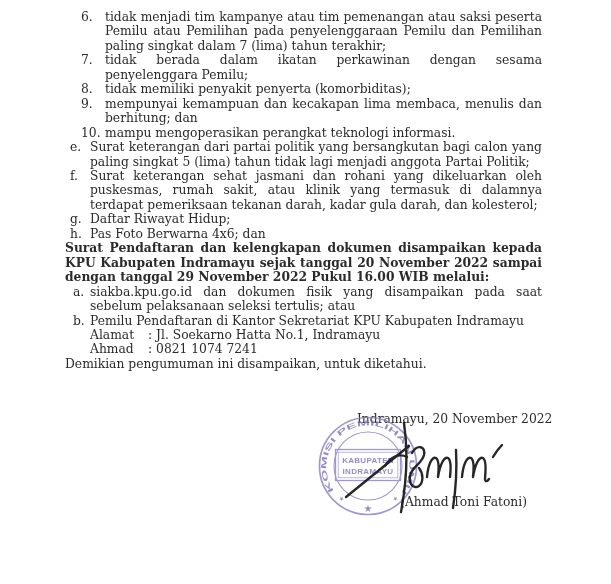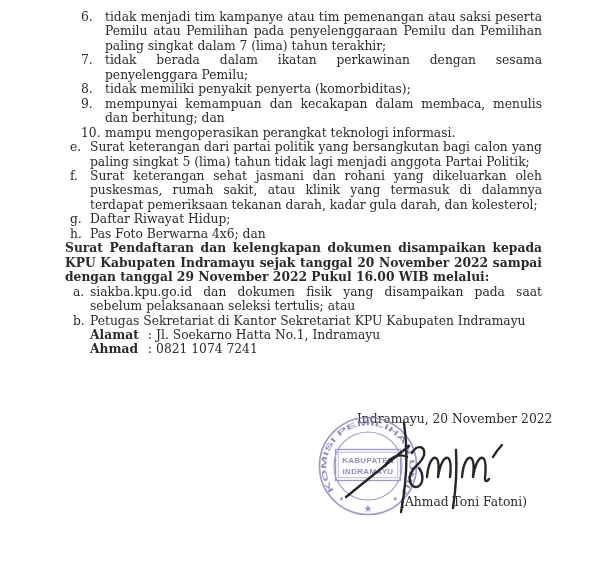--- a/index.html
+++ b/index.html
@@ -22,21 +22,21 @@
   .item { display:flex; }
   .num-list { padding-left:16px; }
   .num-marker { flex:0 0 24px; }
   .eh-list { margin-left:5px; }
   .eh-marker { flex:0 0 20px; }
   .ab-list { margin-left:8px; }
   .ab-marker { flex:0 0 17px; }
   .jtext { flex:1; text-align:justify; text-justify:inter-word; }
   .para { text-align:justify; text-justify:inter-word;font-weight:bold; }
   .detail-row { display:flex; }
-  .detail-label { flex:0 0 58px;font-weight:bold; }
+  .detail-label { flex:0 0 58px; }
   .dateline {
     position:absolute; left:357px; top:379px;
     width:185px; white-space:nowrap;margin-top:33px;
   }
   .sig-title {
     position:absolute; left:340px; top:407px;
     width:185px; text-align:center; line-height:15px;
   }
   .sig-name {
     position:absolute; left:340px; top:495px;
@@ -62,21 +62,21 @@
       <div class="item">
         <span class="num-marker">7.</span>
         <span class="jtext">tidak berada dalam ikatan perkawinan dengan sesama penyelenggara Pemilu;</span>
       </div>
       <div class="item">
         <span class="num-marker">8.</span>
         <span class="jtext">tidak memiliki penyakit penyerta (komorbiditas);</span>
       </div>
       <div class="item">
         <span class="num-marker">9.</span>
-        <span class="jtext">mempunyai kemampuan dan kecakapan dalam membaca, menulis dan berhitung; dan</span>
+        <span class="jtext">mempunyai kemampuan dan kecakapan lima membaca, menulis dan berhitung; dan</span>
       </div>
       <div class="item">
         <span class="num-marker">10.</span>
         <span class="jtext">mampu mengoperasikan perangkat teknologi informasi.</span>
       </div>
     </div>
 
     <div class="eh-list">
       <div class="item">
         <span class="eh-marker">e.</span>
@@ -99,33 +99,34 @@
     <div class="para">Surat Pendaftaran dan kelengkapan dokumen disampaikan kepada KPU Kabupaten Indramayu sejak tanggal 20 November 2022 sampai dengan tanggal 29 November 2022 Pukul 16.00 WIB melalui:</div>
 
     <div class="ab-list">
       <div class="item">
         <span class="ab-marker">a.</span>
         <span class="jtext">siakba.kpu.go.id dan dokumen fisik yang disampaikan pada saat sebelum pelaksanaan seleksi tertulis; atau</span>
       </div>
       <div class="item">
         <span class="ab-marker">b.</span>
         <span class="jtext">
-          <span>Petugas Sekretariat di Kantor Sekretariat KPU Kabupaten Indramayu</span>
+          <span>Pemilu Pendaftaran di Kantor Sekretariat KPU Kabupaten Indramayu</span>
           <span class="detail-row">
             <span class="detail-label">Alamat</span>
             <span>: Jl. Soekarno Hatta No.1, Indramayu</span>
           </span>
           <span class="detail-row">
             <span class="detail-label">Ahmad</span>
             <span>: 0821 1074 7241</span>
           </span>
         </span>
       </div>
     </div>
 
+    <div>Demikian pengumuman ini disampaikan, untuk diketahui.</div>
   </div>
 
   <div class="dateline">Indramayu, 20 November 2022</div>
 
 
   <div class="sig-name">(Ahmad Toni Fatoni)</div>
 
   <svg class="stamp-sig-svg" viewBox="300 403 220 150" aria-hidden="true">
 
     <g opacity="0.82">

